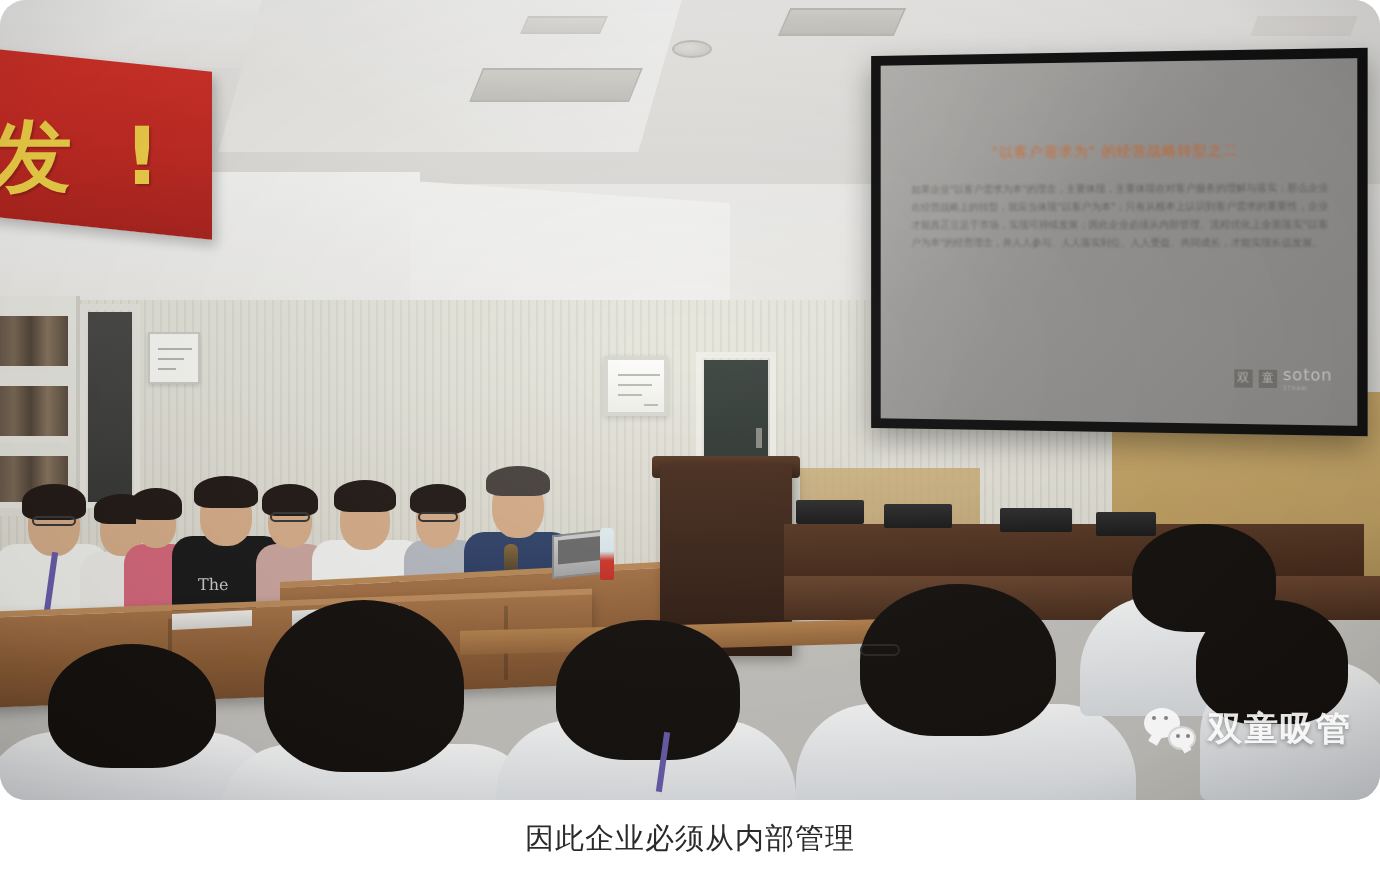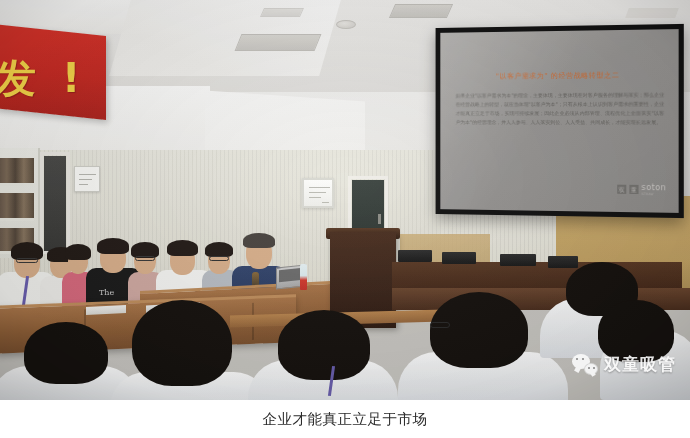--- a/index.html
+++ b/index.html
@@ -17,20 +17,21 @@
     overflow: hidden;
   }
 
   
   #photo {
     position: absolute;
     left: 0; top: 0;
     width: 690px; height: 400px;
     overflow: hidden;
     background: #c9c7c2;
+    border-radius: 13px;
   }
 
   
   .ceiling {
     position: absolute; left: 0; top: 0;
     width: 690px; height: 120px;
     background: linear-gradient(180deg,#f3f2f0 0%, #e9e8e5 45%, #dedcd8 100%);
   }
   .ceiling-slab {
     position: absolute; left: 0; top: 0;
@@ -639,16 +640,16 @@
         <div class="dot d2"></div>
         <div class="dot d3"></div>
         <div class="dot d4"></div>
       </div>
       <div class="wm-text">双童吸管</div>
     </div>
 
   </div>
 
   <div id="caption-bar">
-    <div id="caption-text">企业才能真正立足于市场</div>
+    <div id="caption-text">因此企业必须从内部管理</div>
   </div>
 
 </div>
 
 </body></html>

